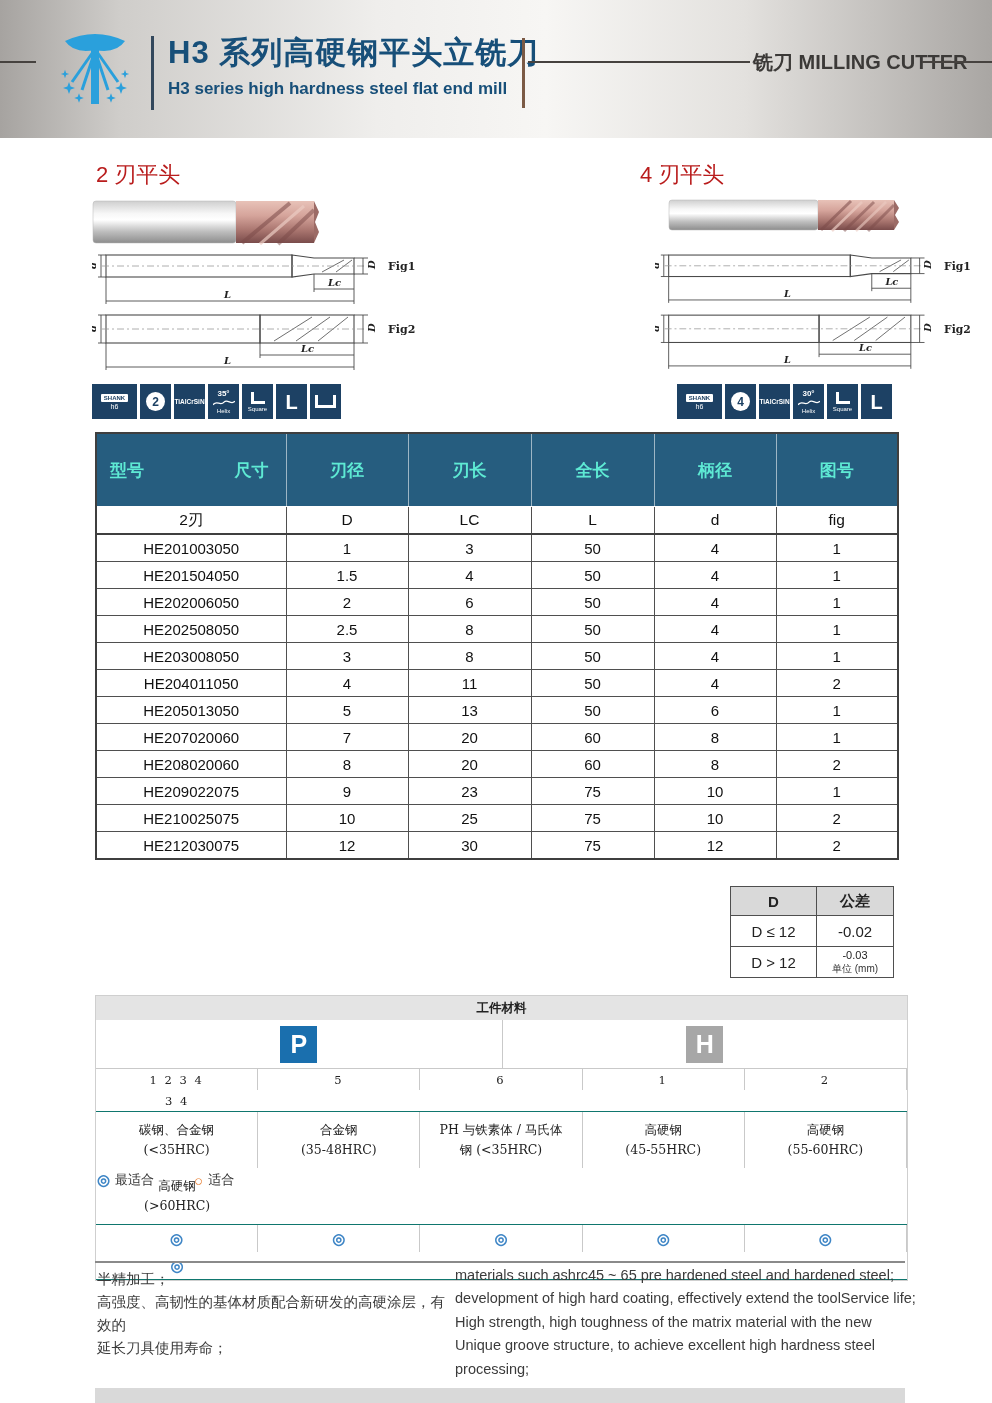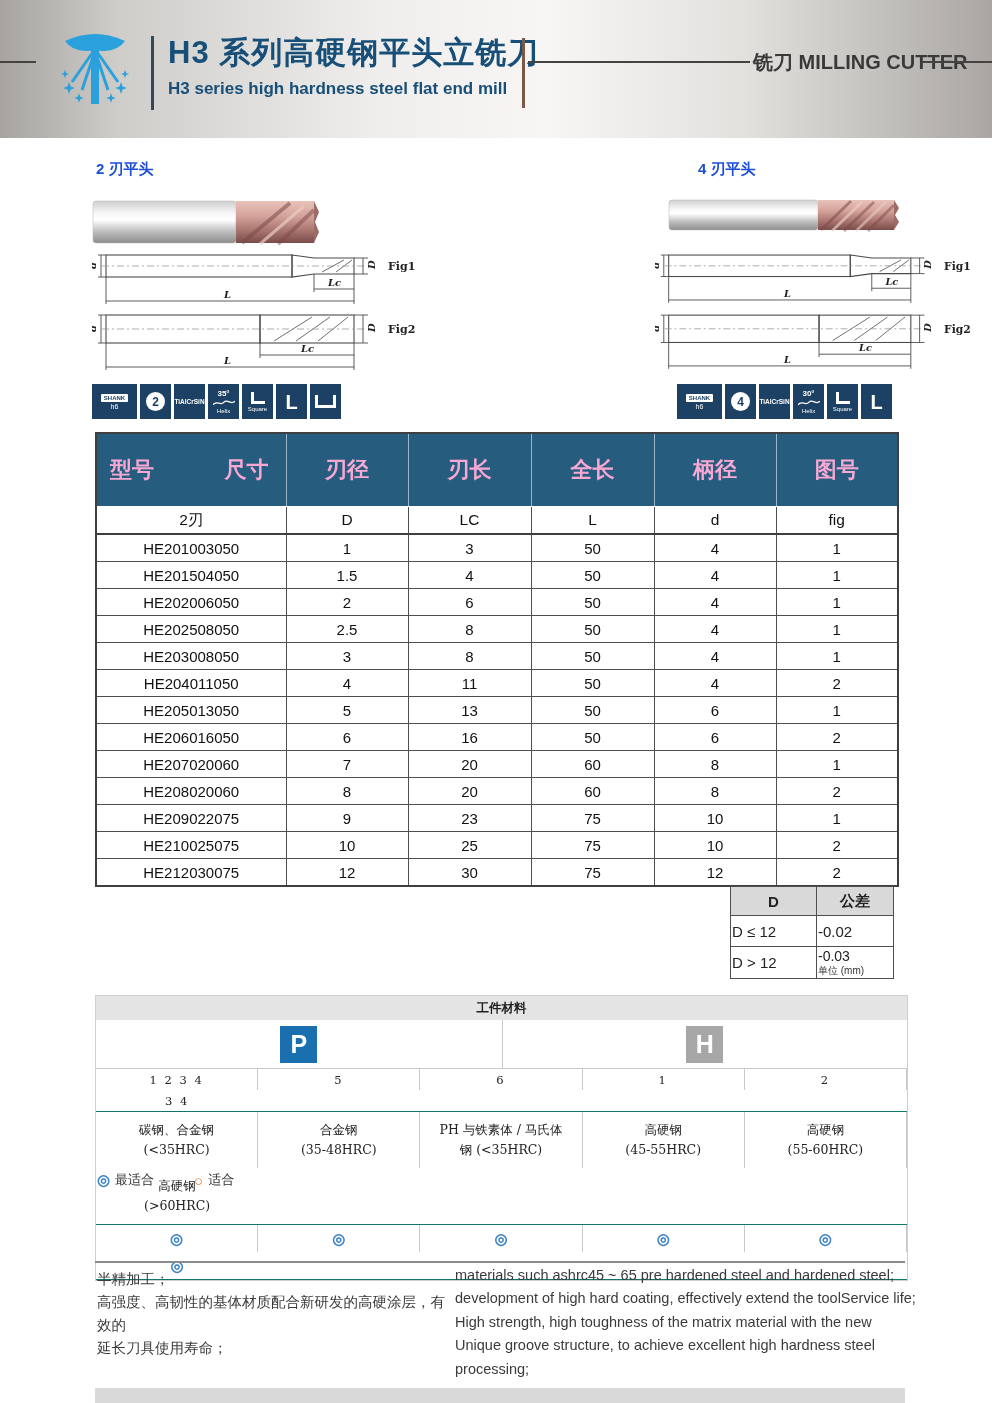--- a/index.html
+++ b/index.html
@@ -14,23 +14,23 @@
   .hline-mid{left:528px;top:61px;width:222px;}
   .hline-right{left:922px;top:61px;width:70px;}
   .v-divider-dark{position:absolute;left:151px;top:36px;width:3px;height:74px;background:#33485c;}
   .v-divider-brown{position:absolute;left:522px;top:38px;width:3px;height:70px;background:#7b5a45;}
   .logo{position:absolute;left:58px;top:26px;}
   .title-zh{position:absolute;left:168px;top:32px;font-size:31px;font-weight:bold;color:#174f79;letter-spacing:1px;white-space:nowrap;}
   .title-en{position:absolute;left:168px;top:79px;font-size:17px;font-weight:bold;color:#174f79;white-space:nowrap;}
   .category-label{position:absolute;left:753px;top:49px;font-size:20px;font-weight:bold;color:#3b3937;white-space:nowrap;}
 
   
-  .section-label{position:absolute;font-size:15px;font-weight:bold;color:#1d4ed8;}
+  .section-label{position:absolute;font-size:22px;font-weight:normal;color:#b91c1c;}
   .section-label.left{left:96px;top:160px;}
-  .section-label.right{left:698px;top:160px;}
+  .section-label.right{left:640px;top:160px;}
 
   
   .photo-left{position:absolute;left:92px;top:198px;}
   .photo-right{position:absolute;left:668px;top:197px;}
   svg.fig{position:absolute;}
   #fig-l1{left:92px;top:246px;}
   #fig-l2{left:92px;top:310px;}
   #fig-r1{left:655px;top:246px;}
   #fig-r2{left:655px;top:310px;}
   .oln{fill:none;stroke:#4a4a4a;stroke-width:1.1;}
@@ -54,36 +54,36 @@
   .angle{font-size:8px;font-weight:bold;text-align:right;}
   .helix-label{font-size:6px;}
   .square-glyph{width:11px;height:9px;border-left:3px solid #fff;border-bottom:3px solid #fff;margin-bottom:1px;}
   .square-label{font-size:6px;}
   .letter{font-size:20px;font-weight:bold;line-height:1;}
   .uslot{width:15px;height:10px;border:3.5px solid #fff;border-top:none;}
 
   
   .spec-table{position:absolute;left:95px;top:432px;width:802px;border-collapse:collapse;
               border:2px solid #3f3f3f;table-layout:fixed;}
-  .spec-table th{background:var(--table-header,#265d7f);color:#f9a8d4;font-size:22px;font-weight:600;
+  .spec-table th{background:var(--table-header,#265d7f);color:#5eead4;font-size:17px;font-weight:600;
                  height:70px;border-right:1px solid rgba(255,255,255,.55);border-bottom:1px solid #fff;}
   .spec-table th:last-child{border-right:none;}
   .corner-cell{position:relative;
     background-image:linear-gradient(to top right,transparent 49.5%,#fff 49.5%,#fff 50.5%,transparent 50.5%);}
   .corner-row{position:absolute;left:13px;top:50%;transform:translateY(-50%);font-weight:600;}
   .corner-col{position:absolute;right:17px;top:50%;transform:translateY(-50%);font-weight:600;}
   .spec-table td{height:26px;text-align:center;font-size:15px;color:#111;
                  border:1px solid #4f4f4f;padding:0;}
   .subheader td{font-size:15.5px;border-bottom:2px solid #3f3f3f;}
 
   
   .tol-table{position:absolute;left:730px;top:886px;width:163px;border-collapse:collapse;border:1.5px solid #4f4f4f;table-layout:fixed;}
   .tol-table th{background:#d9d9d9;font-size:15px;font-weight:600;height:26px;border:1px solid #4f4f4f;color:#222;}
-  .tol-table td{text-align:left;font-size:15px;border:1px solid #4f4f4f;height:28px;color:#222;}
-  .tol-small{font-size:14px;line-height:1.2;display:block;}
+  .tol-table td{text-align:center;font-size:15px;border:1px solid #4f4f4f;height:28px;color:#222;}
+  .tol-small{font-size:11px;line-height:1.2;display:block;}
   .tol-unit{font-size:10px;line-height:1.2;display:block;color:#333;}
 
   
   .mat-block{position:absolute;left:95px;top:995px;width:811px;border:1px solid #cfcfcf;border-top:none;}
   .mat-title{height:24px;background:#e4e4e4;border-top:1px solid #cfcfcf;display:flex;align-items:center;justify-content:center;
              font-size:12.5px;font-weight:bold;color:#222;}
   .mat-badges{display:grid;grid-template-columns:1fr 1fr;height:48px;border-bottom:1px solid #c9c9c9;}
   .mat-half{display:flex;align-items:center;justify-content:center;}
   .mat-half.h{border-left:1px solid #c9c9c9;}
   .pbadge{width:37px;height:37px;background:var(--accent-blue,#1a6fae);color:#fff;font-size:25px;font-weight:bold;
@@ -422,28 +422,20 @@
         </tr>
         <tr>
           <td>HE205013050</td>
           <td>5</td>
           <td>13</td>
           <td>50</td>
           <td>6</td>
           <td>1</td>
         </tr>
         <tr>
-          <td>HE206016050</td>
-          <td>6</td>
-          <td>16</td>
-          <td>50</td>
-          <td>6</td>
-          <td>2</td>
-        </tr>
-        <tr>
           <td>HE207020060</td>
           <td>7</td>
           <td>20</td>
           <td>60</td>
           <td>8</td>
           <td>1</td>
         </tr>
         <tr>
           <td>HE208020060</td>
           <td>8</td>

